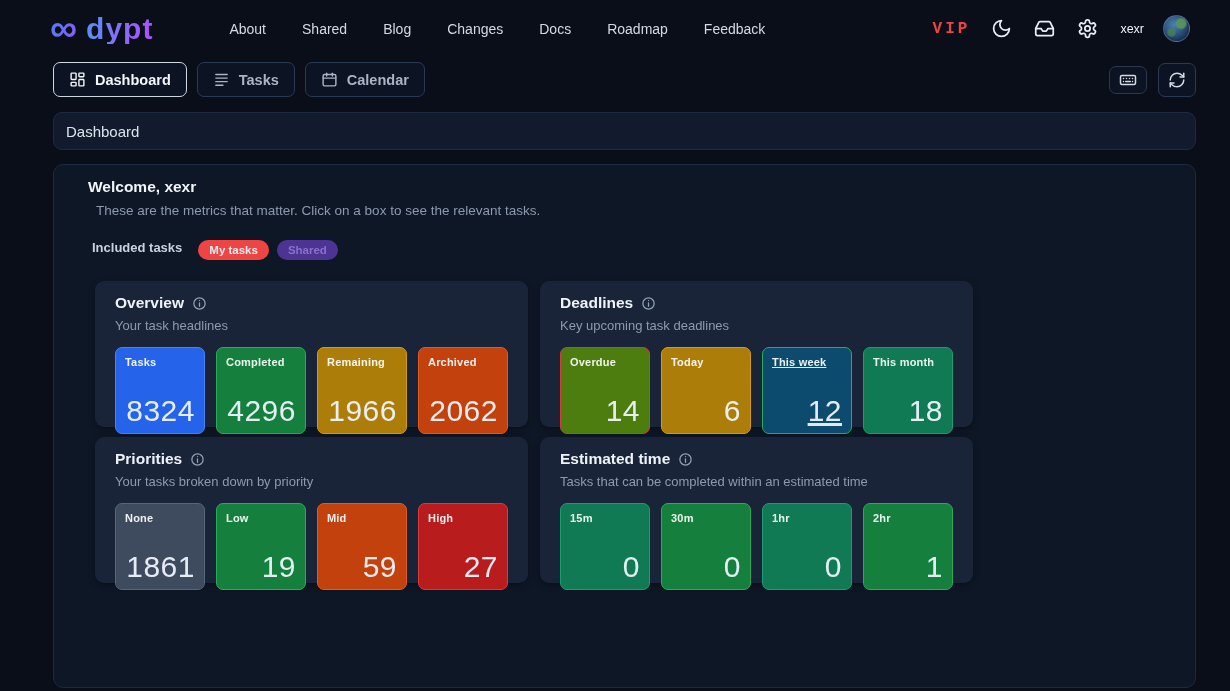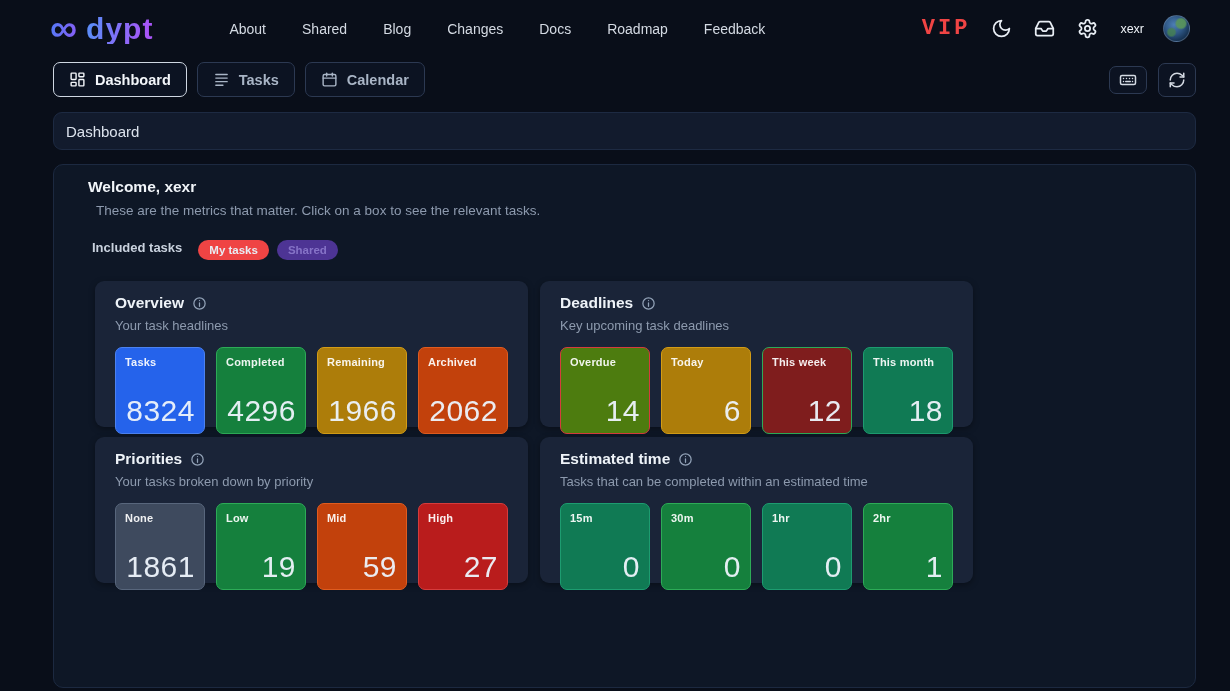--- a/index.html
+++ b/index.html
@@ -21,21 +21,21 @@
     -webkit-background-clip: text; background-clip: text; color: transparent;
   }
   .logo-text {
     font-size: 30px; font-weight: 700; letter-spacing: 1px; line-height: 1;
     background: linear-gradient(100deg, #5d8bf8 10%, #a855f7 90%);
     -webkit-background-clip: text; background-clip: text; color: transparent;
   }
   .navlinks { display: flex; align-items: center; gap: 36px; margin-left: 76px; }
   .navlinks a { color: #d4dae3; font-size: 14px; text-decoration: none; cursor: pointer; }
   .nav-right { margin-left: auto; display: flex; align-items: center; gap: 19px; }
-  .vip { font-family: "Liberation Mono", monospace; font-weight: 700; font-size: 22px; letter-spacing: 3px; cursor: pointer; }
+  .vip { font-family: "Liberation Mono", monospace; font-weight: 700; font-size: 16px; letter-spacing: 3px; cursor: pointer; }
   .nav-icon-btn { display: flex; align-items: center; justify-content: center; width: 24px; height: 24px; color: #e8edf4; cursor: pointer; }
   .nav-icon-btn svg { width: 21px; height: 21px; }
   .username { font-size: 12.5px; color: #eef2f7; margin-left: 2px; }
   .avatar {
     width: 27px; height: 27px; border-radius: 50%; cursor: pointer;
     background:
       radial-gradient(circle at 68% 30%, rgba(90,150,90,.9) 0 18%, rgba(90,150,90,0) 26%),
       radial-gradient(circle at 30% 65%, rgba(70,130,80,.8) 0 14%, rgba(70,130,80,0) 22%),
       radial-gradient(circle at 40% 35%, #4d7fb5 0%, #2c5380 45%, #15304f 75%, #0a1c30 100%);
     border: 1px solid rgba(148,163,184,.35);
@@ -248,21 +248,21 @@
         <p class="card-sub">Key upcoming task deadlines</p>
         <div class="tiles">
           <div class="tile" style="background-color: #4d7c0f; border-color: rgb(214, 60, 60);">
             <span class="tile-label">Overdue</span>
             <span class="tile-value">14</span>
           </div>
           <div class="tile" style="background-color: rgb(173, 125, 10); border-color: rgb(211, 156, 22);">
             <span class="tile-label">Today</span>
             <span class="tile-value">6</span>
           </div>
-          <div class="tile" style="background-color: #7f1d1d; border-color: rgb(45, 171, 87);">
+          <div class="tile" style="background-color: #0c4a6e; border-color: rgb(45, 171, 87); text-decoration: underline;">
             <span class="tile-label">This week</span>
             <span class="tile-value">12</span>
           </div>
           <div class="tile" style="background-color: rgb(16, 122, 84); border-color: rgb(29, 156, 112);">
             <span class="tile-label">This month</span>
             <span class="tile-value">18</span>
           </div>
         </div>
       </div>
 

